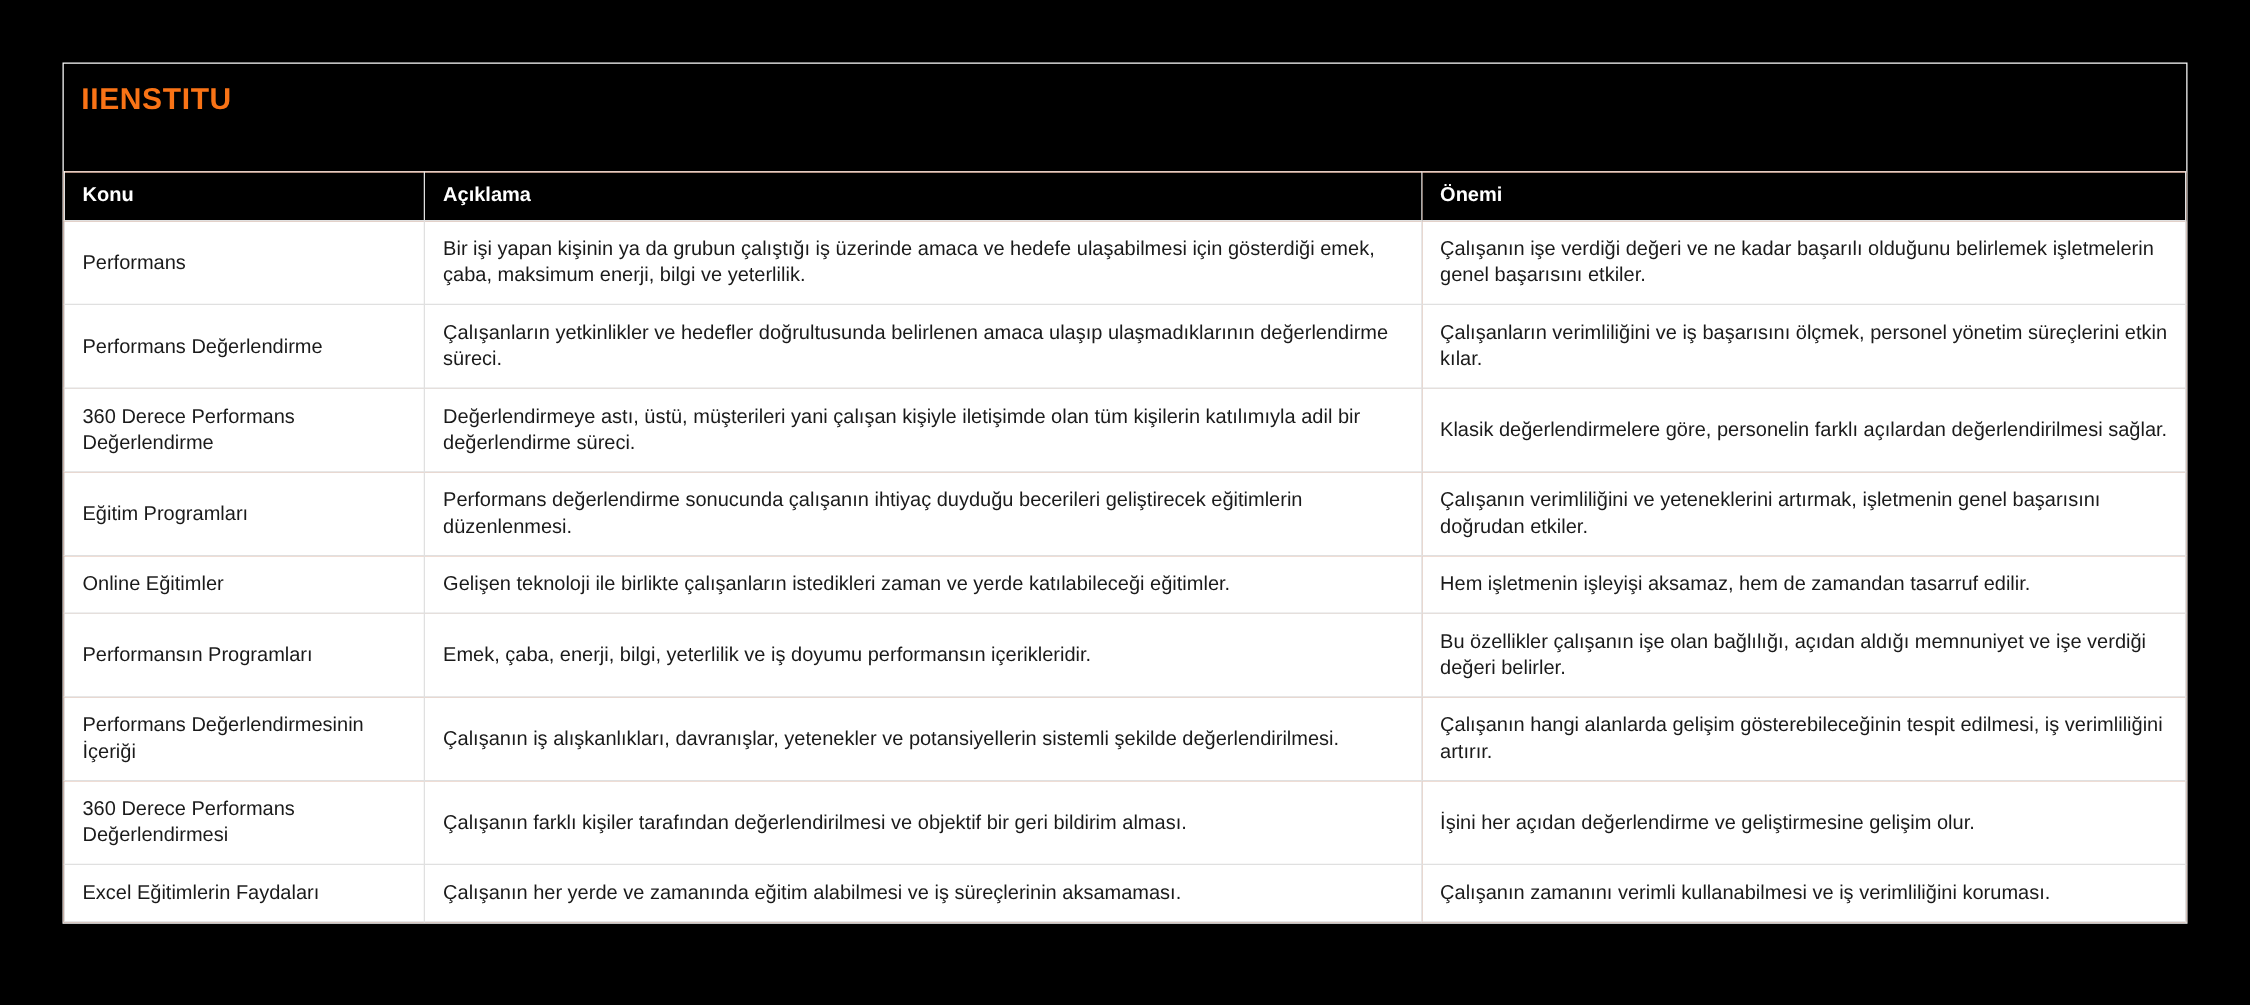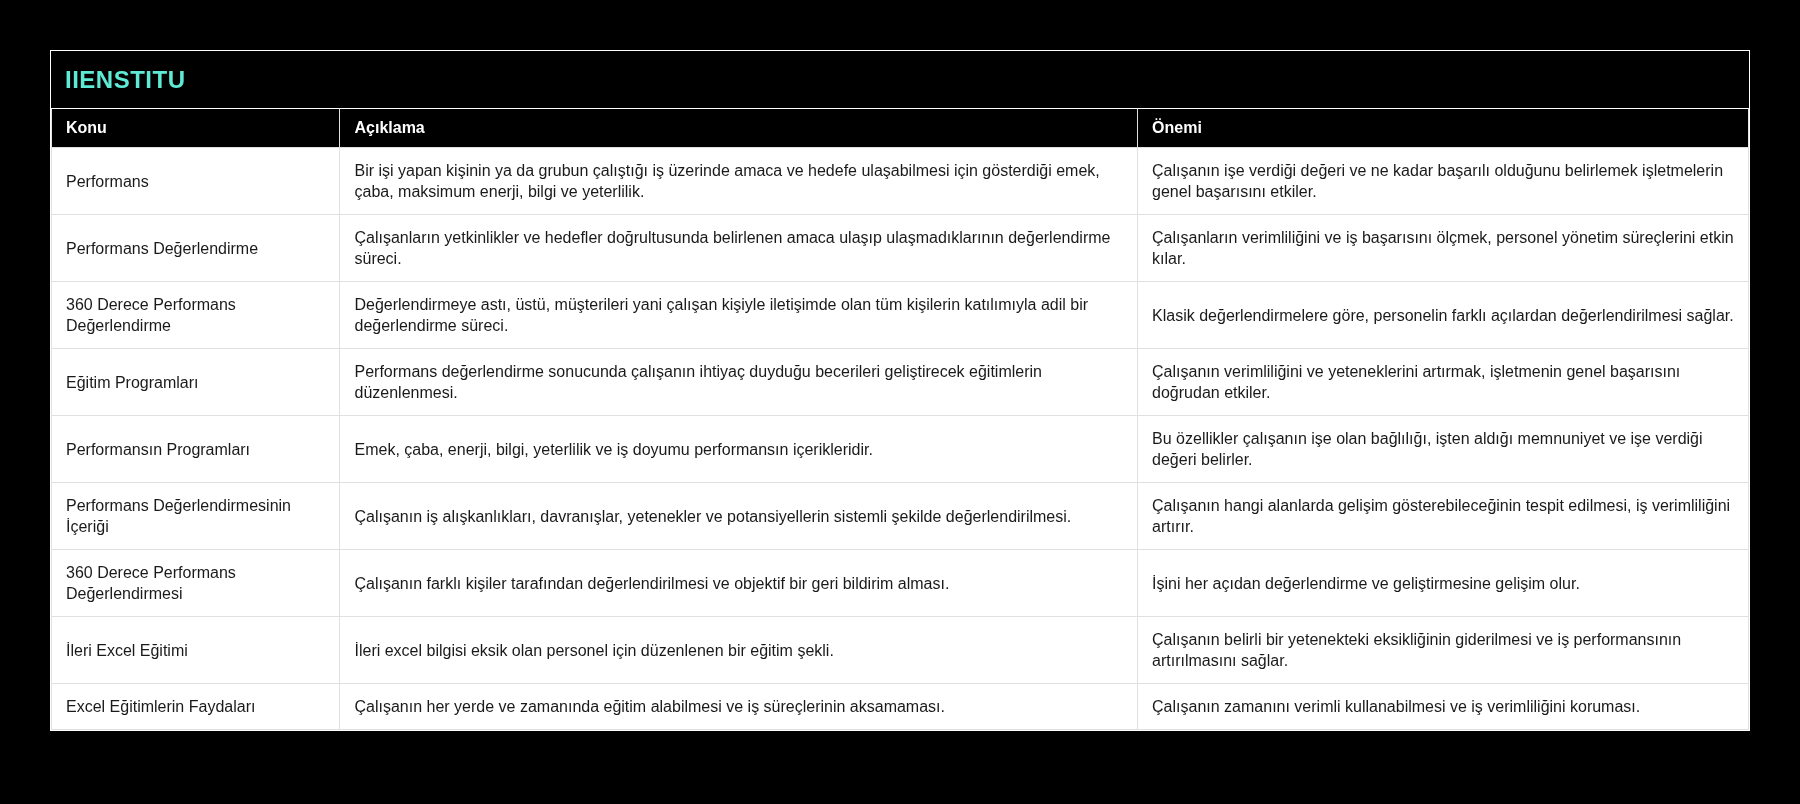--- a/index.html
+++ b/index.html
@@ -10,31 +10,32 @@
     font-family: "Liberation Sans", "DejaVu Sans", sans-serif;
   }
   .card {
     position: absolute;
     left: 50px; top: 50px;
     width: 1700px;
     border: 1px solid #ffffff;
     background: #000000;
   }
   .card-title {
-    color: #5eead4;
+    color: #f97316;
     font-size: 24px;
     font-weight: 700;
     letter-spacing: 0.5px;
     padding: 15px 14px 14px 14px;
   }
   table.topics {
     width: 100%;
     border-collapse: collapse;
     table-layout: fixed;
     background: #c2410c;
+    margin-top: 29px;
   }
   table.topics col.c-konu     { width: 17%; }
   table.topics col.c-aciklama { width: 47%; }
   table.topics col.c-onemi    { width: 36%; }
   table.topics th {
     background: #000000;
     color: #ffffff;
     text-align: left;
     font-size: 16px;
     font-weight: 700;
@@ -87,39 +88,39 @@
           <td>360 Derece Performans Değerlendirme</td>
           <td>Değerlendirmeye astı, üstü, müşterileri yani çalışan kişiyle iletişimde olan tüm kişilerin katılımıyla adil bir değerlendirme süreci.</td>
           <td>Klasik değerlendirmelere göre, personelin farklı açılardan değerlendirilmesi sağlar.</td>
         </tr>
         <tr>
           <td>Eğitim Programları</td>
           <td>Performans değerlendirme sonucunda çalışanın ihtiyaç duyduğu becerileri geliştirecek eğitimlerin düzenlenmesi.</td>
           <td>Çalışanın verimliliğini ve yeteneklerini artırmak, işletmenin genel başarısını doğrudan etkiler.</td>
         </tr>
         <tr>
+          <td>Online Eğitimler</td>
+          <td>Gelişen teknoloji ile birlikte çalışanların istedikleri zaman ve yerde katılabileceği eğitimler.</td>
+          <td>Hem işletmenin işleyişi aksamaz, hem de zamandan tasarruf edilir.</td>
+        </tr>
+        <tr>
           <td>Performansın Programları</td>
           <td>Emek, çaba, enerji, bilgi, yeterlilik ve iş doyumu performansın içerikleridir.</td>
-          <td>Bu özellikler çalışanın işe olan bağlılığı, işten aldığı memnuniyet ve işe verdiği değeri belirler.</td>
+          <td>Bu özellikler çalışanın işe olan bağlılığı, açıdan aldığı memnuniyet ve işe verdiği değeri belirler.</td>
         </tr>
         <tr>
           <td>Performans Değerlendirmesinin İçeriği</td>
           <td>Çalışanın iş alışkanlıkları, davranışlar, yetenekler ve potansiyellerin sistemli şekilde değerlendirilmesi.</td>
           <td>Çalışanın hangi alanlarda gelişim gösterebileceğinin tespit edilmesi, iş verimliliğini artırır.</td>
         </tr>
         <tr>
           <td>360 Derece Performans Değerlendirmesi</td>
           <td>Çalışanın farklı kişiler tarafından değerlendirilmesi ve objektif bir geri bildirim alması.</td>
           <td>İşini her açıdan değerlendirme ve geliştirmesine gelişim olur.</td>
         </tr>
         <tr>
-          <td>İleri Excel Eğitimi</td>
-          <td>İleri excel bilgisi eksik olan personel için düzenlenen bir eğitim şekli.</td>
-          <td>Çalışanın belirli bir yetenekteki eksikliğinin giderilmesi ve iş performansının artırılmasını sağlar.</td>
-        </tr>
-        <tr>
           <td>Excel Eğitimlerin Faydaları</td>
           <td>Çalışanın her yerde ve zamanında eğitim alabilmesi ve iş süreçlerinin aksamaması.</td>
           <td>Çalışanın zamanını verimli kullanabilmesi ve iş verimliliğini koruması.</td>
         </tr>
       </tbody>
   </table>
 </div>
 
 </body></html>

